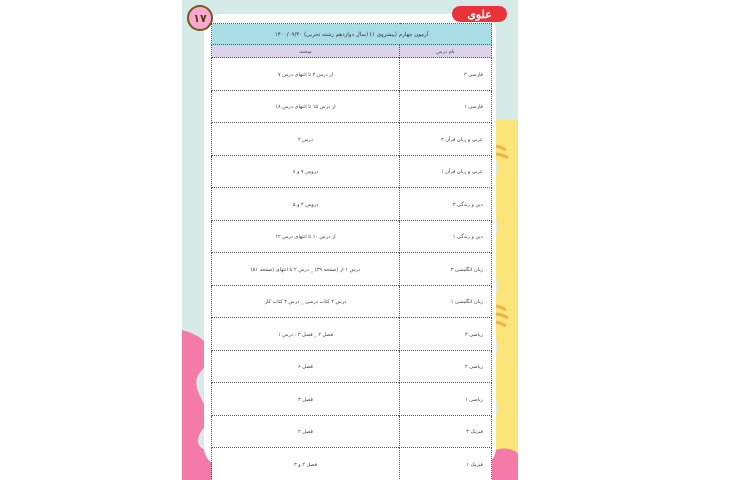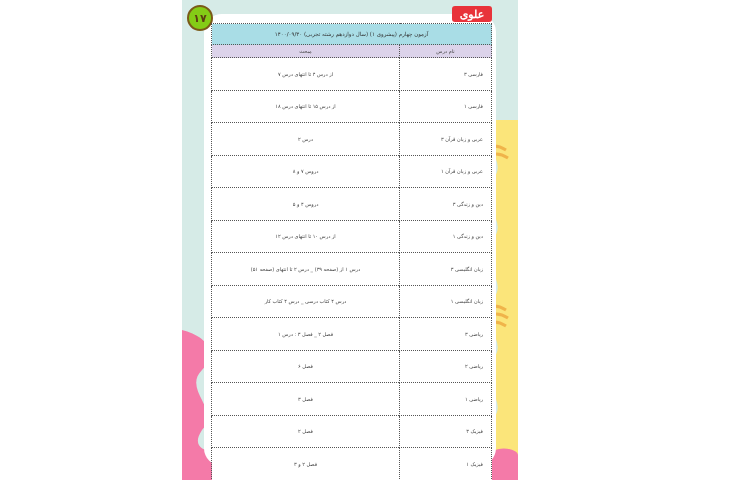--- a/index.html
+++ b/index.html
@@ -11,28 +11,28 @@
       position: absolute; left: 182px; top: 0; width: 336px; height: 480px;
       background: #d6ebe7; overflow: hidden;
     }
     .blob { position: absolute; }
     .inner {
       position: absolute; left: 22px; top: 14px; width: 292px; height: 452px;
       background: #ffffff; border-radius: 18px;
     }
     .page-number {
       position: absolute; left: 187px; top: 5px; width: 26px; height: 26px;
-      border-radius: 50%; background: #84cc16; border: 2px solid #7a5a18;
+      border-radius: 50%; background: #f9a8d4; border: 2px solid #7a5a18;
       color: #5a3e10; font-size: 11px; font-weight: bold;
       display: flex; align-items: center; justify-content: center; box-sizing: border-box;
       font-family: "DejaVu Sans", sans-serif;
     }
     .brand {
-      position: absolute; left: 452px; top: 6px; width: 40px; height: 16px;
-      background: #e8333a; color: #fff; border-radius: 3px;
+      position: absolute; left: 452px; top: 6px; width: 55px; height: 16px;
+      background: #e8333a; color: #fff; border-radius: 8px;
       font-size: 11px; font-weight: bold; display: flex; align-items: center; justify-content: center;
       font-family: Liberation Serif, serif;
     }
     table.schedule {
       position: absolute; left: 211px; top: 23px; width: 281px;
       border-collapse: collapse; direction: rtl; font-size: 5px; color: #444;
       font-family: "DejaVu Sans", sans-serif;
     }
     table.schedule td, table.schedule th {
       border: 1px dotted #555; text-align: center; padding: 0; font-weight: normal;

